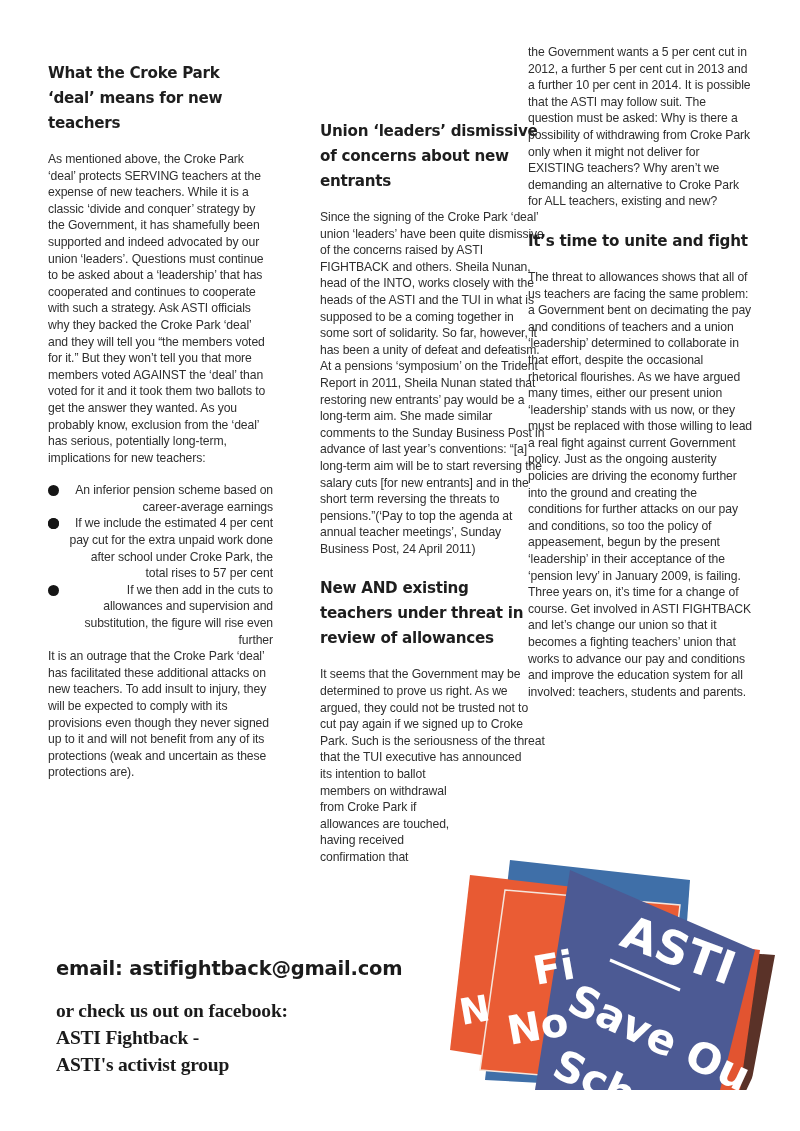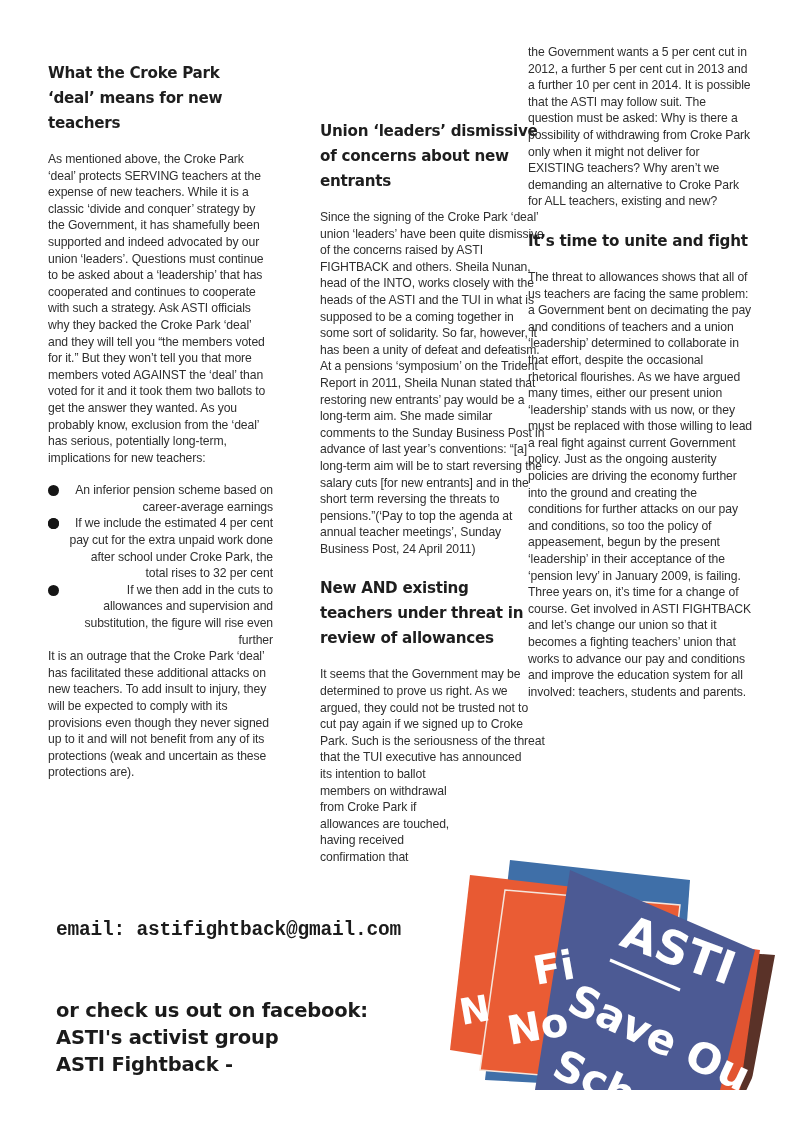--- a/index.html
+++ b/index.html
@@ -10,34 +10,34 @@
   .col3 { left: 528px; top: 14px; width: 225px; }
   h2 { font-family: "DejaVu Sans", sans-serif; font-weight: bold; font-size: 16.5px; line-height: 25px; margin: 0; color: #1e1e1e; letter-spacing: -0.3px; transform: scaleX(0.92); transform-origin: left; width: 240px; }
   p { margin: 0; }
   .gap-h { margin-top: 16px; }
   .gap-p { }
   ul.bullets { list-style: none; margin: 16px 0 0 0; padding: 0; text-align: right; }
   ul.bullets li { position: relative; padding-left: 20px; }
   ul.bullets li .dot { position: absolute; left: 0; top: 3px; width: 11px; height: 11px; border-radius: 50%; background: #151515; }
   .wrap-narrow { width: 150px; }
   .contact { position: absolute; left: 56px; font-family: "DejaVu Sans", sans-serif; font-weight: bold; color: #1b1b1b; font-size: 19.5px; line-height: 27px; letter-spacing: -0.2px; }
-  .contact-email { top: 917px; font-family: Liberation Mono, monospace; }
-  .contact-fb { top: 997px; }
+  .contact-email { top: 955px; }
+  .contact-fb { top: 997px; font-family: Liberation Serif, serif; }
   .poster { position: absolute; left: 440px; top: 850px; width: 360px; height: 240px; }
 </style>
 </head>
 <body>
 
 <div class="col col1">
   <h2>What the Croke Park ‘deal’ means for new teachers</h2>
   <p class="gap-h" style="text-align:left;">As mentioned above, the Croke Park ‘deal’ protects SERVING teachers at the expense of new teachers. While it is a classic ‘divide and conquer’ strategy by the Government, it has shamefully been supported and indeed advocated by our union ‘leaders’. Questions must continue to be asked about a ‘leadership’ that has cooperated and continues to cooperate with such a strategy. Ask ASTI officials why they backed the Croke Park ‘deal’ and they will tell you “the members voted for it.” But they won’t tell you that more members voted AGAINST the ‘deal’ than voted for it and it took them two ballots to get the answer they wanted. As you probably know, exclusion from the ‘deal’ has serious, potentially long-term, implications for new teachers:</p>
   <ul class="bullets">
     <li><span class="dot"></span><span>An inferior pension scheme based on career-average earnings</span></li>
     <li><span class="dot"></span></li>
-    <li><span class="dot"></span><span>If we include the estimated 4 per cent pay cut for the extra unpaid work done after school under Croke Park, the total rises to 32 per cent</span></li>
+    <li><span class="dot"></span><span>If we include the estimated 4 per cent pay cut for the extra unpaid work done after school under Croke Park, the total rises to 57 per cent</span></li>
     <li><span class="dot"></span><span>If we then add in the cuts to allowances and supervision and substitution, the figure will rise even further</span></li>
   </ul>
   <p class="gap-p">It is an outrage that the Croke Park ‘deal’ has facilitated these additional attacks on new teachers. To add insult to injury, they will be expected to comply with its provisions even though they never signed up to it and will not benefit from any of its protections (weak and uncertain as these protections are).</p>
 </div>
 
 <div class="col col2" style="top: 118px; margin-left: 32px;">
   <h2>Union ‘leaders’ dismissive of concerns about new entrants</h2>
   <p class="gap-h">Since the signing of the Croke Park ‘deal’ union ‘leaders’ have been quite dismissive of the concerns raised by ASTI FIGHTBACK and others. Sheila Nunan, head of the INTO, works closely with the heads of the ASTI and the TUI in what is supposed to be a coming together in some sort of solidarity. So far, however, it has been a unity of defeat and defeatism. At a pensions ‘symposium’ on the Trident Report in 2011, Sheila Nunan stated that restoring new entrants’ pay would be a long-term aim. She made similar comments to the Sunday Business Post in advance of last year’s conventions: “[a] long-term aim will be to start reversing the salary cuts [for new entrants] and in the short term reversing the threats to pensions.”(‘Pay to top the agenda at annual teacher meetings’, Sunday Business Post, 24 April 2011)</p>
   <h2 class="gap-h" style="margin-top:18px;">New AND existing teachers under threat in review of allowances</h2>
   <p class="gap-h">It seems that the Government may be determined to prove us right. As we argued, they could not be trusted not to cut pay again if we signed up to Croke Park. Such is the seriousness of the threat that the TUI executive has announced</p>
@@ -48,22 +48,22 @@
   <p>the Government wants a 5 per cent cut in 2012, a further 5 per cent cut in 2013 and a further 10 per cent in 2014. It is possible that the ASTI may follow suit. The question must be asked: Why is there a possibility of withdrawing from Croke Park only when it might not deliver for EXISTING teachers? Why aren’t we demanding an alternative to Croke Park for ALL teachers, existing and new?</p>
   <h2 class="gap-h" style="margin-top:18px;">It’s time to unite and fight</h2>
   <p class="gap-h">The threat to allowances shows that all of us teachers are facing the same problem: a Government bent on decimating the pay and conditions of teachers and a union ‘leadership’ determined to collaborate in that effort, despite the occasional rhetorical flourishes. As we have argued many times, either our present union ‘leadership’ stands with us now, or they must be replaced with those willing to lead a real fight against current Government policy. Just as the ongoing austerity policies are driving the economy further into the ground and creating the conditions for further attacks on our pay and conditions, so too the policy of appeasement, begun by the present ‘leadership’ in their acceptance of the ‘pension levy’ in January 2009, is failing. Three years on, it’s time for a change of course. Get involved in ASTI FIGHTBACK and let’s change our union so that it becomes a fighting teachers’ union that works to advance our pay and conditions and improve the education system for all involved: teachers, students and parents.</p>
 </div>
 
 <div class="contact contact-email">
   <span>email: astifightback@gmail.com</span>
 </div>
 <div class="contact contact-fb">
   <div>or check us out on facebook:</div>
+  <div>ASTI Fightback -</div>
   <div>ASTI's activist group</div>
-  <div>ASTI Fightback -</div>
 </div>
 
 <svg class="poster" viewBox="0 0 360 240" xmlns="http://www.w3.org/2000/svg">
   <polygon points="70,10 250,30 235,240 45,230" fill="#3f6fa8"></polygon>
   <polygon points="30,25 160,40 135,220 10,200" fill="#e85a33"></polygon>
   <polygon points="65,40 240,55 220,235 40,220" fill="#ea5c34" stroke="#f5e6dc" stroke-width="1.5"></polygon>
   <polygon points="270,100 335,105 310,240 250,240" fill="#5a3228"></polygon>
   <polygon points="250,90 320,100 300,240 240,240" fill="#e25430"></polygon>
   <polygon points="130,20 315,100 280,240 95,240" fill="#4c5a94"></polygon>
   <text x="96" y="135" fill="#ffffff" font-family="DejaVu Sans, sans-serif" font-weight="bold" font-size="40" transform="rotate(-10 96 135)">Fi</text>

